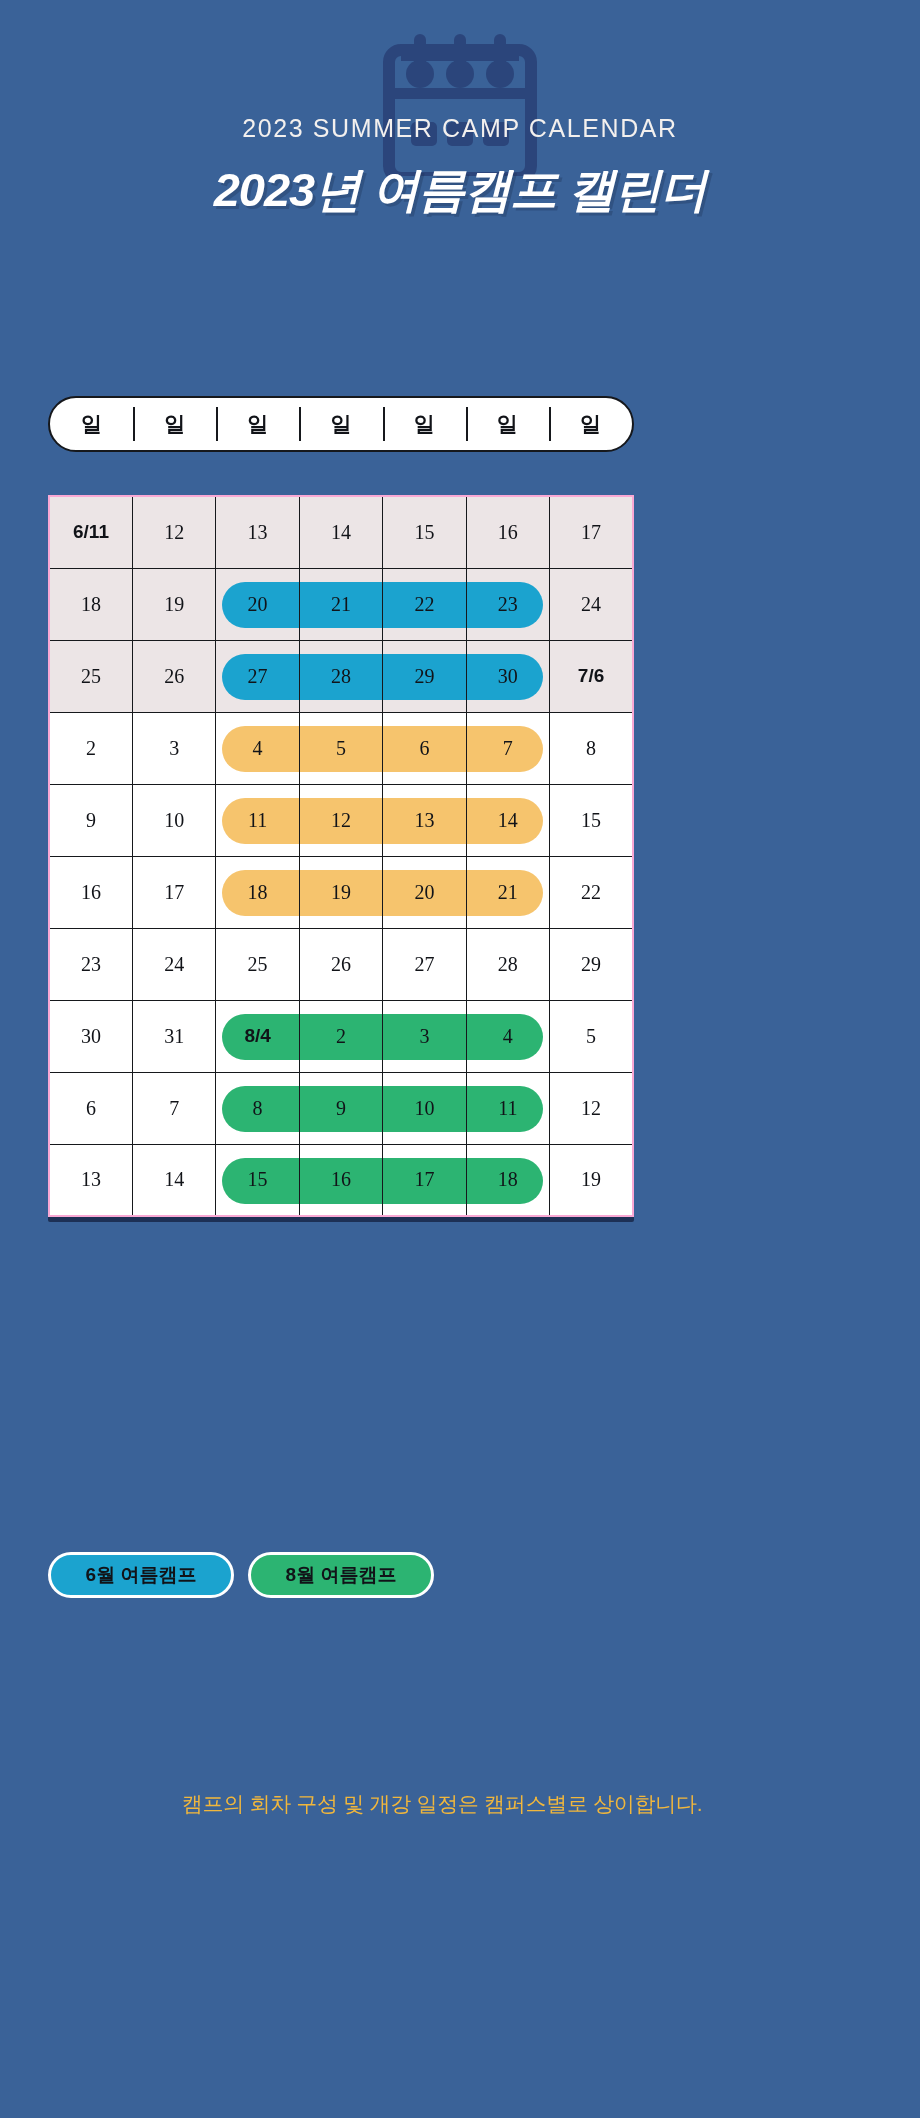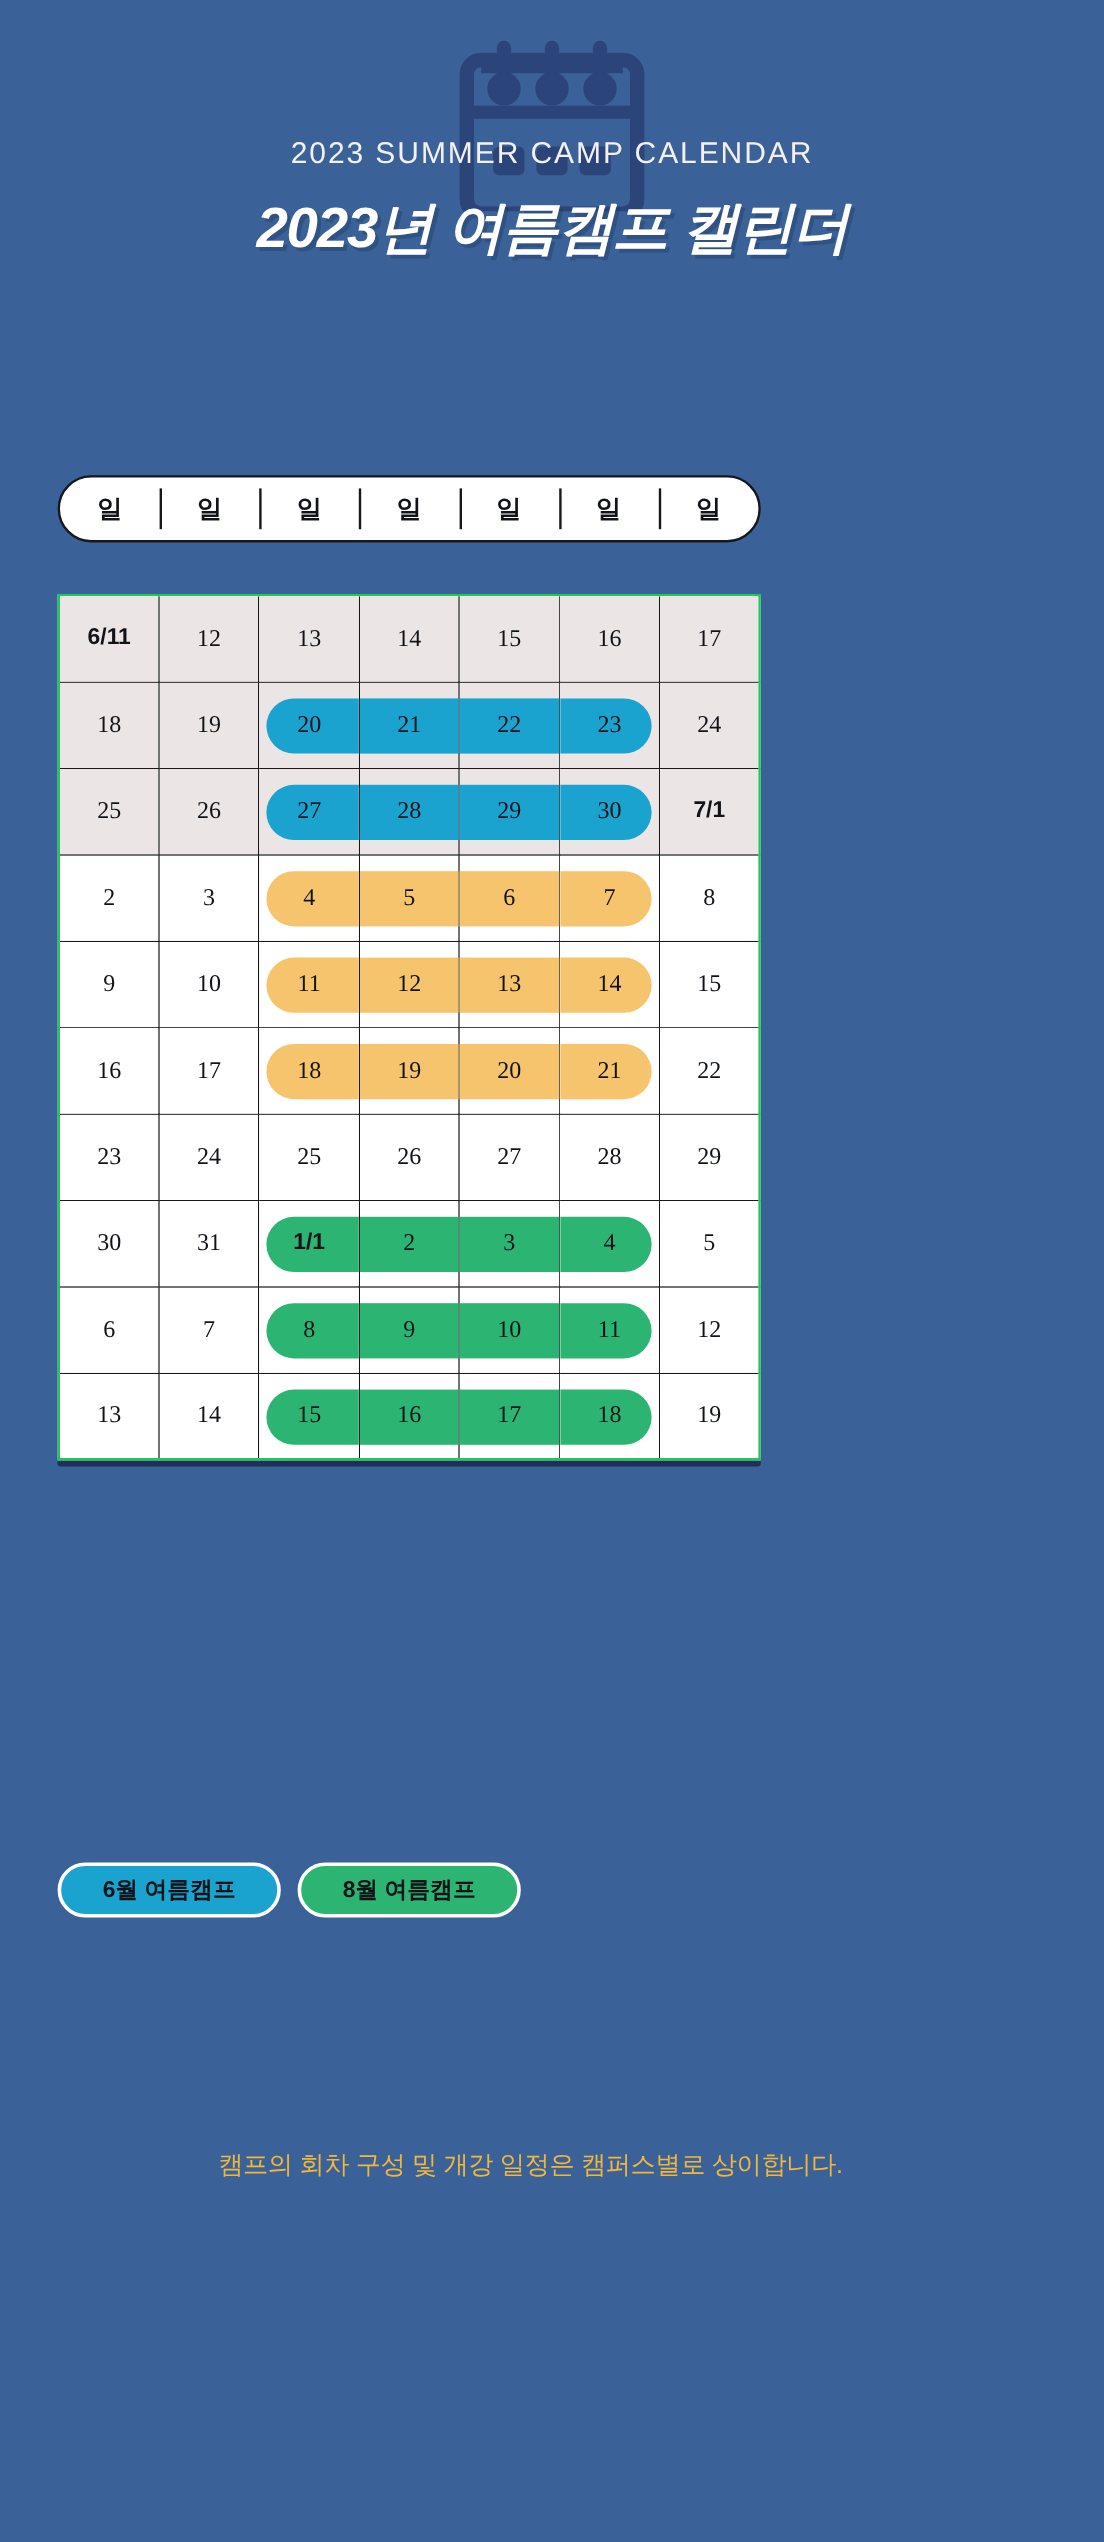--- a/index.html
+++ b/index.html
@@ -104,21 +104,21 @@
     width: 586px;
     height: 100%;
     background: #1d3055;
     border-radius: 2px;
   }
   .cal-table {
     position: relative;
     width: 586px;
     border-collapse: collapse;
     background: #ffffff;
-    border: 2px solid #22c55e;
+    border: 2px solid #f9a8d4;
   }
   .cal-table td {
     width: 83.714px;
     height: 72px;
     border: 1px solid #16181c;
     padding: 0;
     position: relative;
     background: #ffffff;
     vertical-align: middle;
   }
@@ -338,21 +338,21 @@
             </td>
             <td class="m-june">
               <div class="band blue"></div>
               <div class="daynum">29</div>
             </td>
             <td class="m-june">
               <div class="band blue end"></div>
               <div class="daynum">30</div>
             </td>
             <td class="m-june">
-              <div class="daynum bold">7/1</div>
+              <div class="daynum bold">7/6</div>
             </td>
           </tr>
           <tr>
             <td class="m-july">
               <div class="daynum">2</div>
             </td>
             <td class="m-july">
               <div class="daynum">3</div>
             </td>
             <td class="m-july">
@@ -454,21 +454,21 @@
           </tr>
           <tr>
             <td class="m-july">
               <div class="daynum">30</div>
             </td>
             <td class="m-july">
               <div class="daynum">31</div>
             </td>
             <td class="m-august">
               <div class="band green start"></div>
-              <div class="daynum bold">1/1</div>
+              <div class="daynum bold">8/4</div>
             </td>
             <td class="m-august">
               <div class="band green"></div>
               <div class="daynum">2</div>
             </td>
             <td class="m-august">
               <div class="band green"></div>
               <div class="daynum">3</div>
             </td>
             <td class="m-august">

